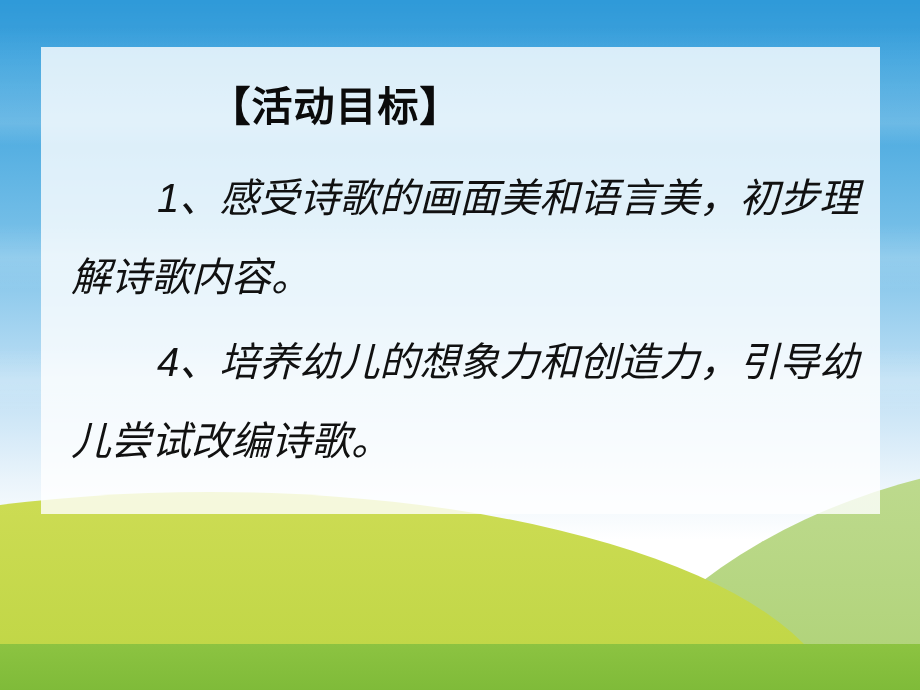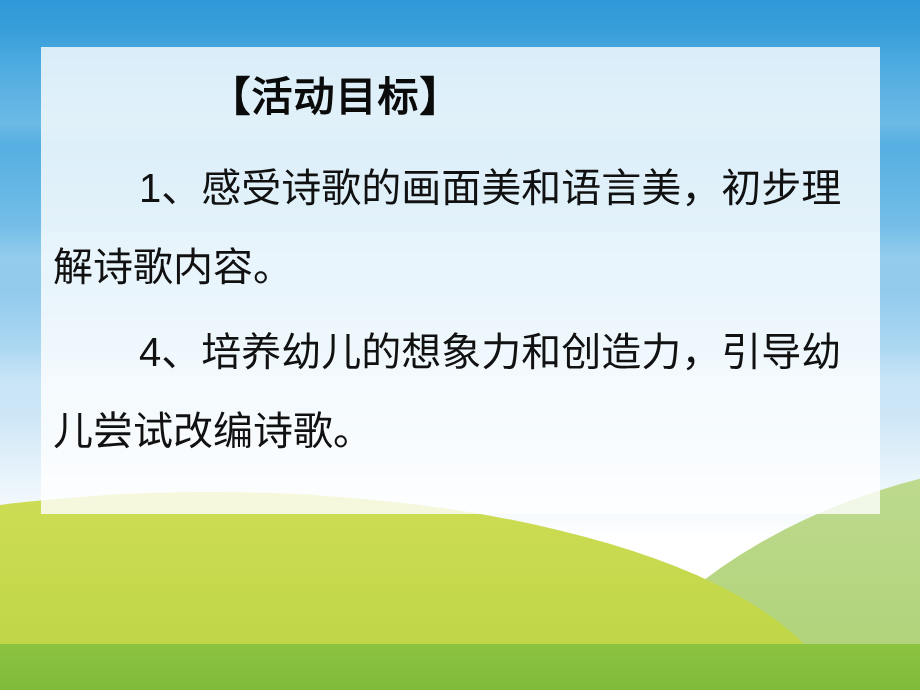--- a/index.html
+++ b/index.html
@@ -92,21 +92,21 @@
   
   .panel {
     position: absolute;
     left: 41px;
     top: 47px;
     width: 839px;
     height: 467px;
     background: rgba(255, 255, 255, 0.80);
     z-index: 2;
     box-sizing: border-box;
-    padding: 4px;
+    padding: 14px;
   }
 
   .panel-inner {
     position: relative;
     width: 100%;
     height: 100%;
   }
 
   .slide-title {
     position: absolute;
@@ -129,21 +129,22 @@
     left: 8px;
     top: 98px;
     width: 820px;
     font-size: 40px;
     line-height: 79px;
     color: #111111;
     letter-spacing: 0px;
   }
   .para {
     text-indent: 86px;
-    margin: 0 0 6px 0;
+    margin: 0 0 6px 8px;
+    font-style: italic;
   }
   .para:last-child {
     margin-bottom: 0;
   }
 </style>
 </head>
 <body>
 
 <div class="slide">
 

